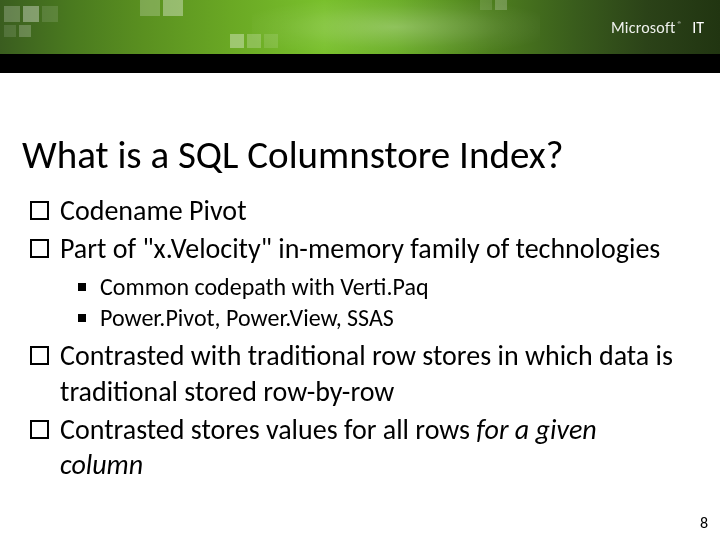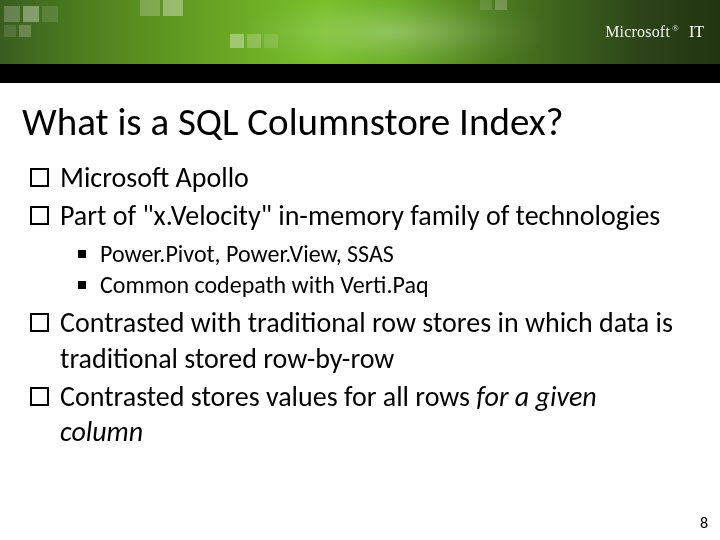--- a/index.html
+++ b/index.html
@@ -6,27 +6,26 @@
   html, body { width: 720px; height: 540px; overflow: hidden; }
   body {
     font-family: "Segoe UI", Calibri, Arial, sans-serif;
     background: #ffffff;
     position: relative;
     color: #000;
   }
   .banner {
     position: relative;
     width: 100%;
-    height: 64px;
+    height: 54px;
     background: linear-gradient(to right,
       #3a5d1f 0%, #4a7a1f 10%, #5a9020 20%, #6aa824 32%,
       #79c02c 45%, #6aae26 55%, #4e7f1e 68%, #395c1c 80%,
       #2b4218 90%, #213511 100%);
     overflow: hidden;
-    font-family: Liberation Serif, serif;
   }
   .banner::before {
     
     content: "";
     position: absolute;
     left: 35%; top: 0; right: 25%; bottom: 0;
     background: radial-gradient(ellipse at 50% 50%,
       rgba(255,255,255,0.25) 0%, rgba(255,255,255,0.05) 55%, transparent 80%);
   }
   .banner .blocks {
@@ -49,21 +48,21 @@
   .brand {
     position: absolute; right: 16px; top: 50%; transform: translateY(-50%);
     display: flex; align-items: baseline; gap: 6px;
     color: #ffffff; font-size: 16px;
   }
   .brand .ms { font-weight: 400; letter-spacing: 0.2px; opacity: 0.92; }
   .brand .sup { font-size: 9px; position: relative; top: -6px; left: -4px; opacity: 0.85; }
   .brand .it { font-weight: 300; }
   .blackbar { width: 100%; height: 19px; background: #000000; }
 
-  .content { padding: 8px 38px 0 22px; }
+  .content { padding: 8px 38px 0 22px; margin-top: 43px; }
   .title {
     font-size: 39px;
     font-weight: 400;
     color: #000;
     margin: 10px 0 16px 0;
     line-height: 1.1;
   }
 
   ul.level1 {
     list-style: none;
@@ -144,27 +143,27 @@
       <span class="sup">®</span>
     <span class="it">IT</span>
   </div>
 </div>
 <div class="blackbar"></div>
 
 <div class="content">
   <h1 class="title">What is a SQL Columnstore Index?</h1>
 
   <ul class="level1">
-    <li>Microsoft Apollo</li>
+    <li>Codename Pivot</li>
     <li>Part of "x.Velocity" in-memory family of technologies</li>
   </ul>
 
   <ul class="level2">
+    <li>Common codepath with Verti.Paq</li>
     <li>Power.Pivot, Power.View, SSAS</li>
-    <li>Common codepath with Verti.Paq</li>
   </ul>
 
   <ul class="level1">
     <li>Contrasted with traditional row stores in which data is traditional stored row-by-row</li>
     <li>
       <span>Contrasted stores values for all rows </span><span class="italic">for a given column</span>
     </li>
   </ul>
 </div>
 

